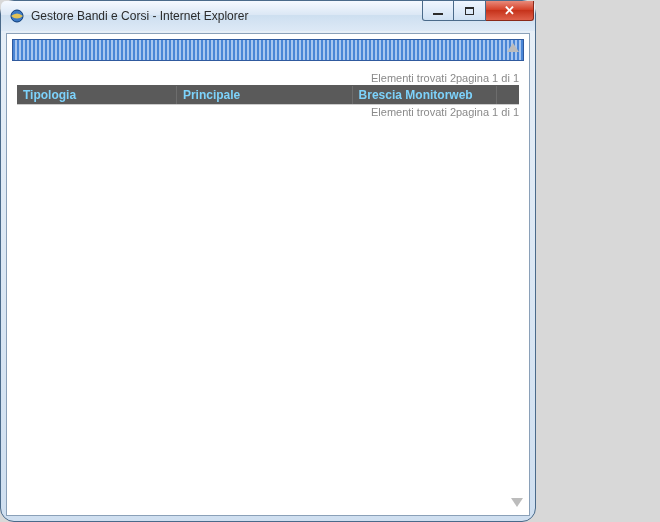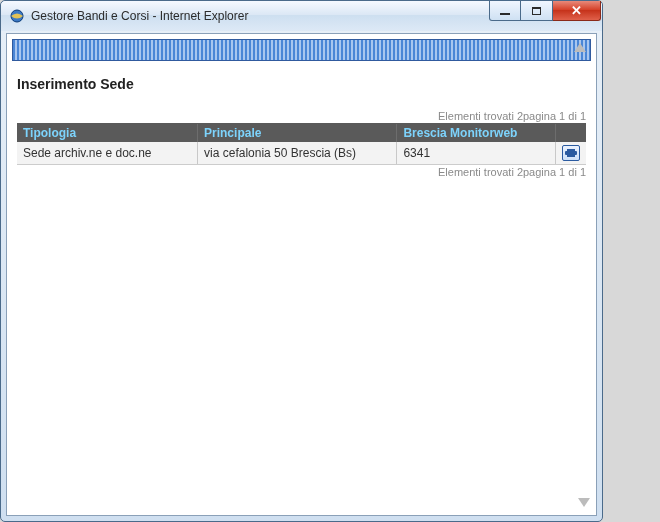--- a/index.html
+++ b/index.html
@@ -7,25 +7,25 @@
     margin: 0;
     padding: 0;
     font-family: Verdana, Arial, sans-serif;
     font-size: 12px;
     background: #d8d8d8;
     width: 660px;
     height: 522px;
     overflow: hidden;
   }
   .window {
-    width: 603px;
+    width: 536px;
     height: 522px;
     background: linear-gradient(to bottom, #e8f0f8 0%, #cfdff0 100%);
     border: 1px solid #4a6a8a;
-    border-radius: 5px;
+    border-radius: 14px;
     position: relative;
     display: flex;
     flex-direction: column;
   }
   .titlebar {
     height: 30px;
     background: linear-gradient(to bottom, #f5f9ff 0%, #dce8f5 45%, #cddff0 46%, #dde9f6 100%);
     border-radius: 5px 5px 0 0;
     display: flex;
     align-items: center;
@@ -166,51 +166,36 @@
         </div>
     </div>
   </div>
 
   <div class="client-area">
     <div class="stripe-bar">
       <div class="arrow-up"></div>
     </div>
 
     <div class="content">
-      <div class="page-title">Inserimento Sede</div>
 
       <div class="meta-row">
         <span>Elementi trovati 2</span>
         <span>pagina 1 di 1</span>
       </div>
 
       <table class="data">
         <thead>
           <tr>
             <th class="col-tipo">Tipologia</th>
             <th class="col-ind">Principale</th>
             <th class="col-id">Brescia Monitorweb</th>
             <th></th>
           </tr>
         </thead>
         <tbody>
-          <tr class="row-a">
-            <td>Sede archiv.ne e doc.ne</td>
-            <td>via cefalonia 50 Brescia (Bs)</td>
-            <td>6341</td>
-            <td>
-              <span class="action-icon">
-                <svg width="12" height="10" viewBox="0 0 12 10">
-                    <rect x="0" y="3" width="12" height="4" rx="1" fill="#2a5aa0"></rect>
-                    <rect x="2" y="1" width="8" height="2" fill="#2a5aa0"></rect>
-                    <rect x="2" y="7" width="8" height="2" fill="#2a5aa0"></rect>
-                  </svg>
-              </span>
-            </td>
-          </tr>
         </tbody>
       </table>
 
       <div class="meta-row bottom">
         <span>Elementi trovati 2</span>
         <span>pagina 1 di 1</span>
       </div>
 
     </div>
     <div class="arrow-down"></div>

